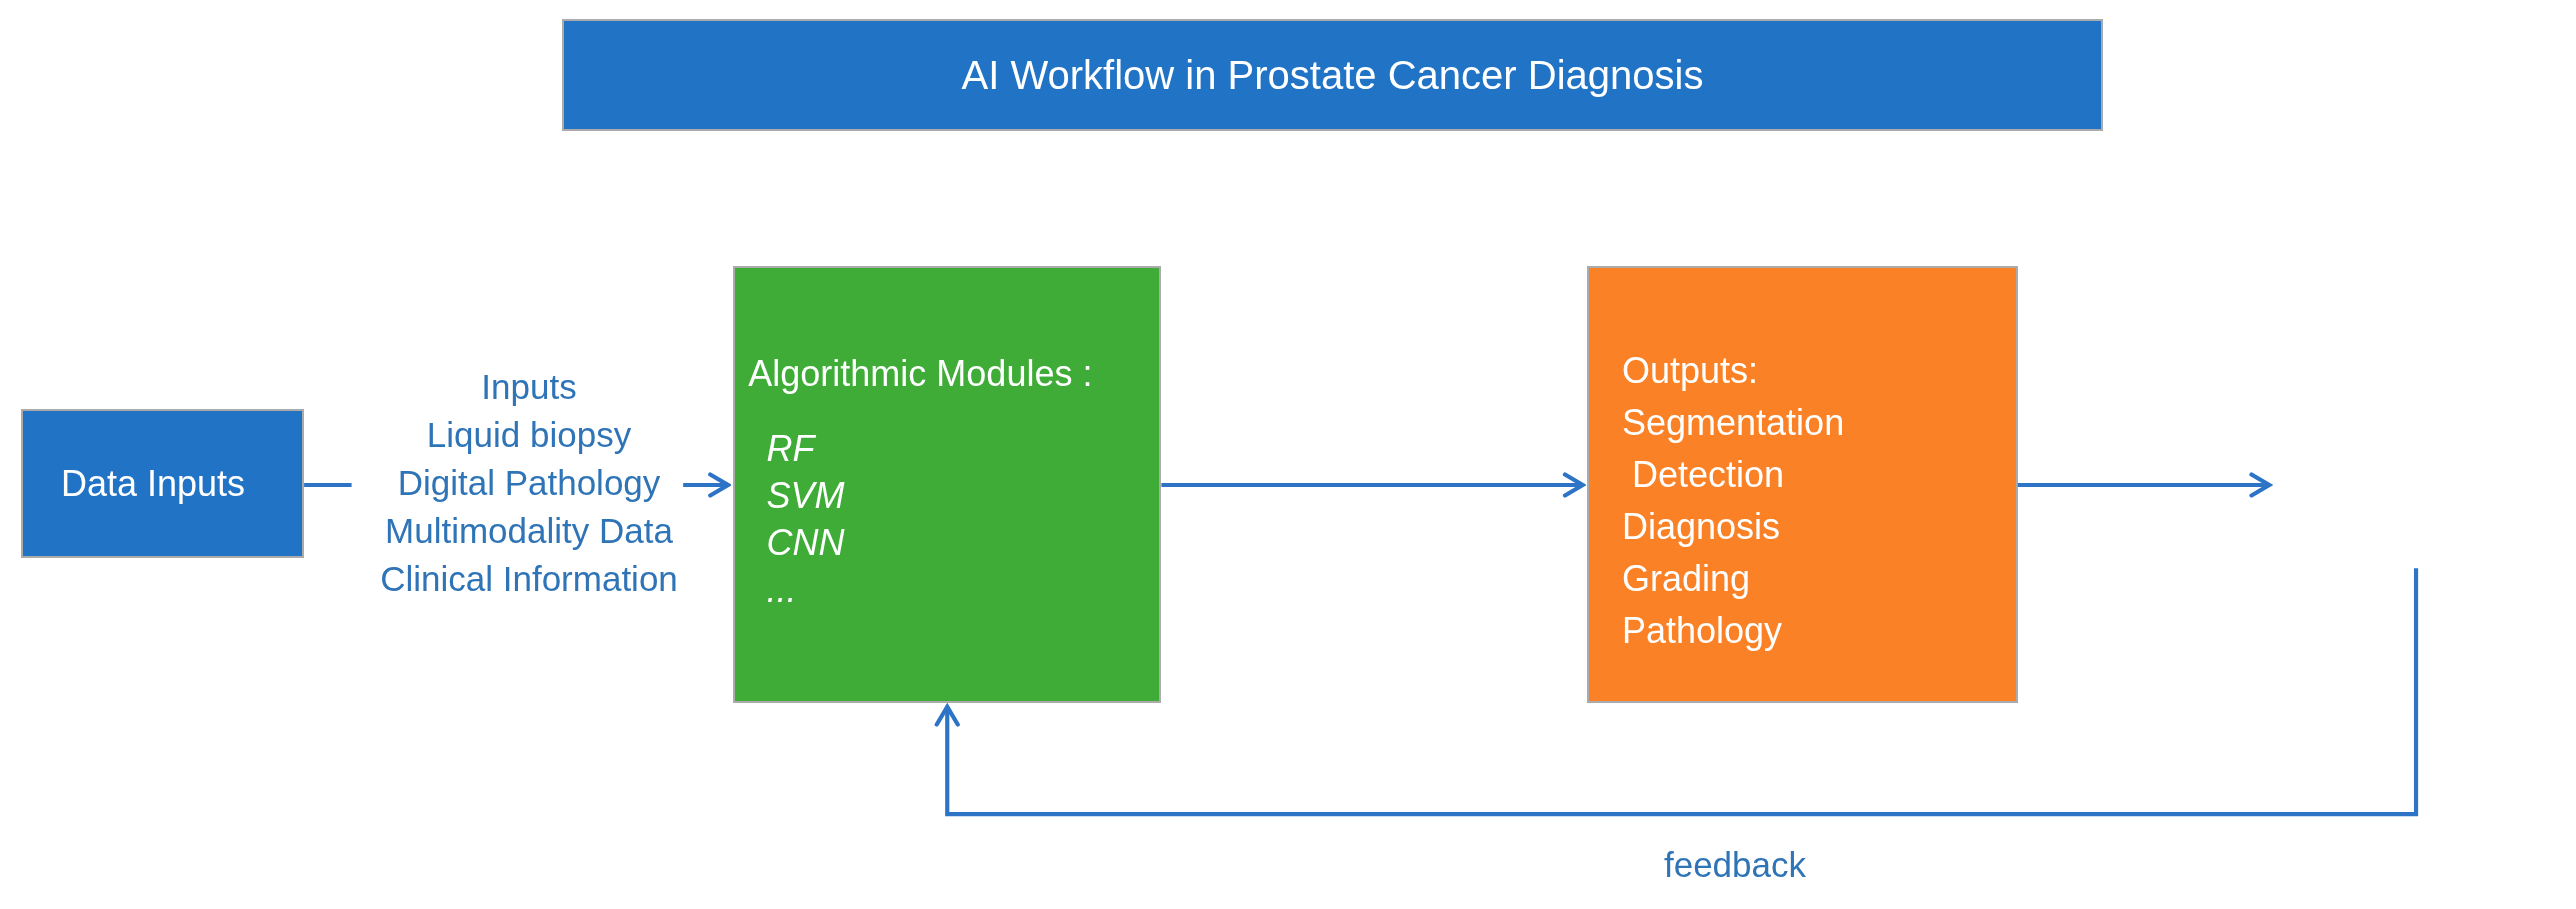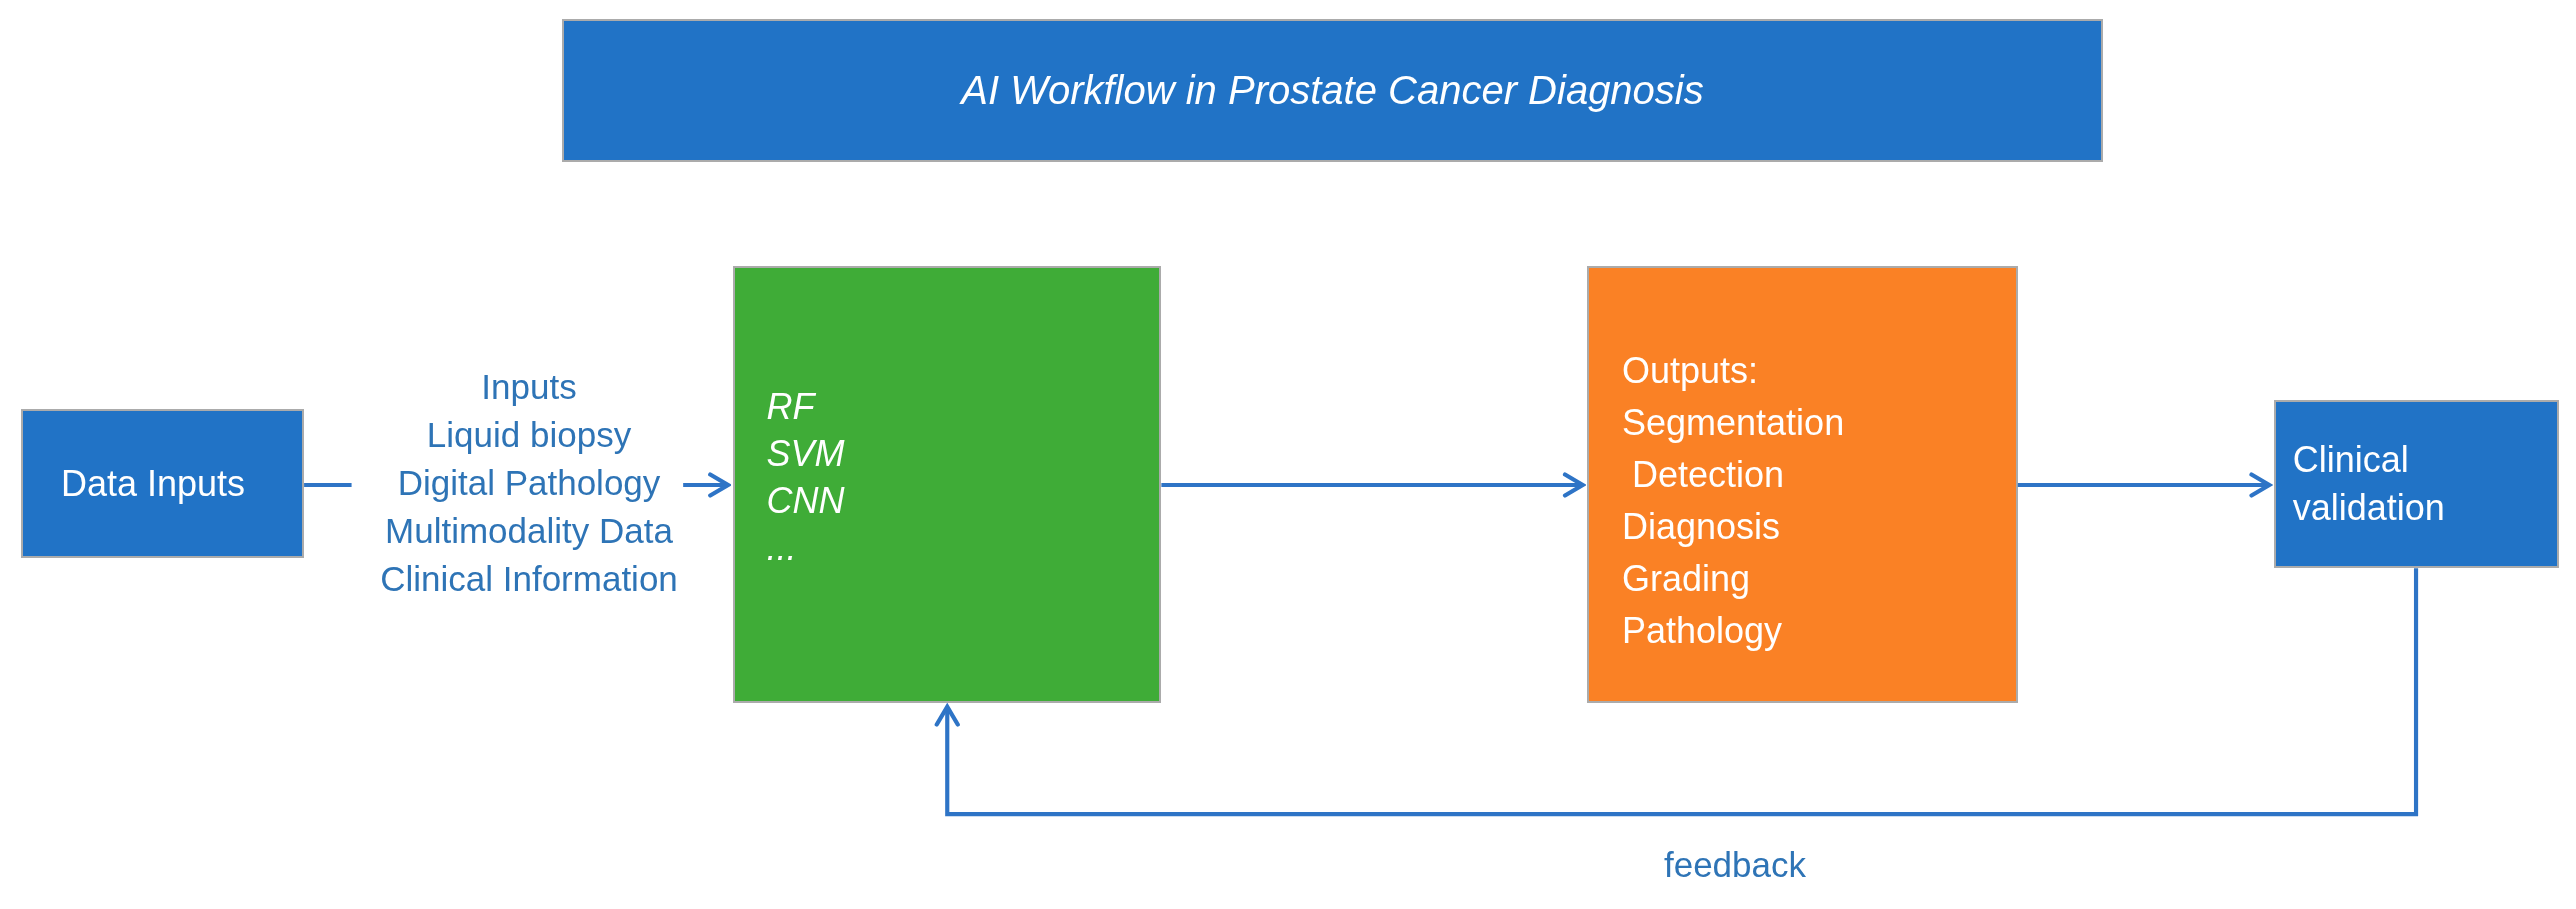--- a/index.html
+++ b/index.html
@@ -19,25 +19,24 @@
     width:2576px;height:910px;
     background:#FFFFFF;
     overflow:hidden;
   }
   .box{
     position:absolute;
     border:2.5px solid var(--border-gray);
     color:var(--text-white);
   }
   #title-banner{
-    left:562px;top:19px;width:1541px;height:143px;
+    left:562px;top:19px;width:1541px;height:112px;
     background:var(--box-blue);
     display:flex;align-items:center;justify-content:center;
     font-size:40px;
-    font-style:italic;
   }
   #data-inputs{
     left:21px;top:409px;width:283px;height:149px;
     background:var(--box-blue);
     display:flex;align-items:center;
     padding-left:38px;
     font-size:36px;
   }
   #input-list{
     position:absolute;left:350px;top:363px;width:358px;
@@ -99,40 +98,38 @@
 
   <div id="input-list">
     <div>Inputs</div>
     <div>Liquid biopsy</div>
     <div>Digital Pathology</div>
     <div>Multimodality Data</div>
     <div>Clinical Information</div>
   </div>
 
   <div class="box" id="modules">
+    <div class="heading">Algorithmic Modules :</div>
     <div class="module-items">
       <div>RF</div>
       <div>SVM</div>
       <div>CNN</div>
       <div>...</div>
     </div>
   </div>
 
   <div class="box" id="outputs">
     <div class="pre-line">Outputs:</div>
     <div class="pre-line">Segmentation</div>
     <div class="pre-line"> Detection</div>
     <div class="pre-line">Diagnosis</div>
     <div class="pre-line">Grading</div>
     <div class="pre-line">Pathology</div>
   </div>
 
-  <div class="box" id="clinical">
-    <span>Clinical validation</span>
-  </div>
 
   <div id="feedback-label">feedback</div>
 
   <svg id="connectors" width="2576" height="910" viewBox="0 0 3092 1092" xmlns="http://www.w3.org/2000/svg">
     <defs>
       <marker id="arrow" viewBox="0 0 10 10" refX="8" refY="5" markerWidth="6" markerHeight="8.5" orient="auto-start-reverse">
         <path class="arrowhead" d="M1.5,0.8 L8.6,5 L1.5,9.2" stroke-width="1.7" stroke-linecap="round"></path>
       </marker>
     </defs>
     <line x1="365" y1="582" x2="422" y2="582"></line>

